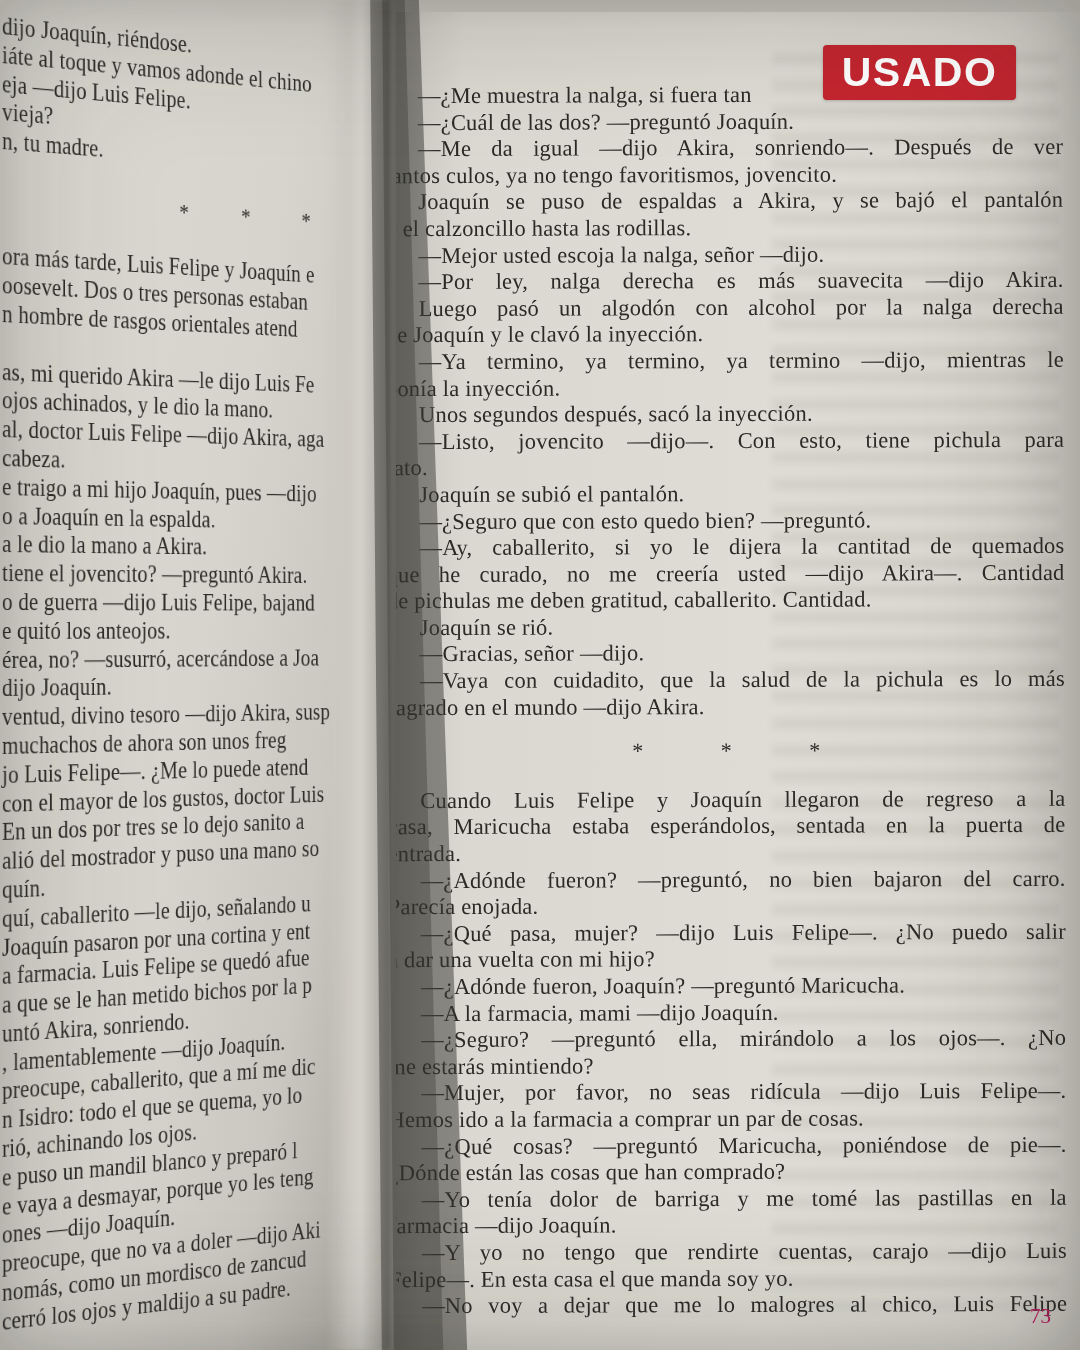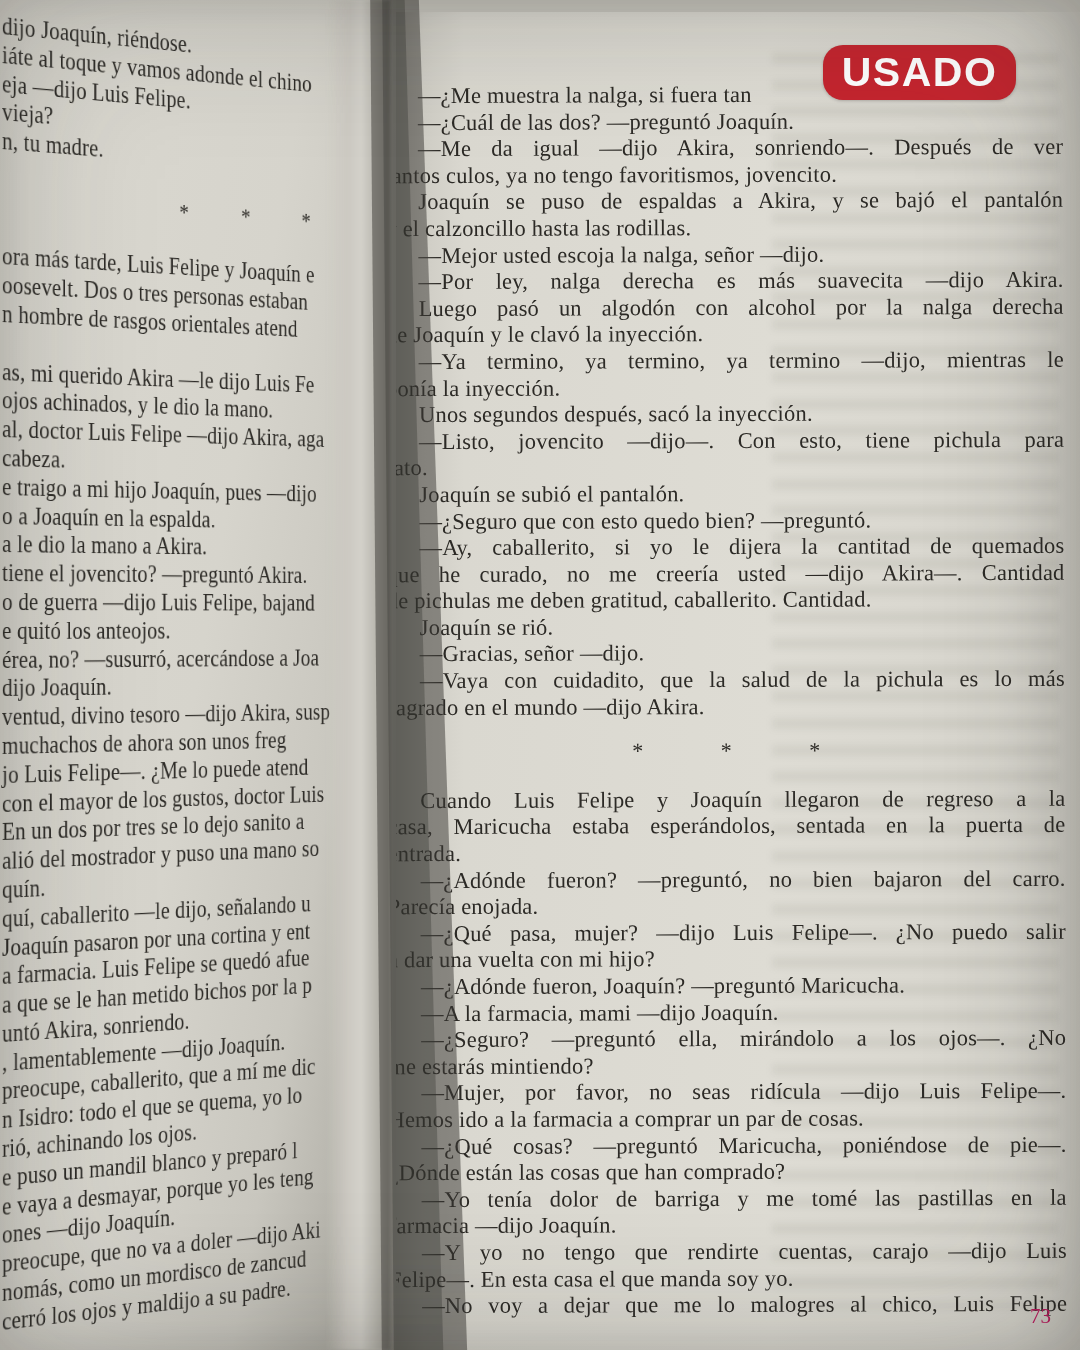--- a/index.html
+++ b/index.html
@@ -42,21 +42,21 @@
     background:rgba(58,56,52,.50);
     clip-path:polygon(34px 0px,82px 0px,132px 100%,46px 100%);
     filter:blur(10px);pointer-events:none;}
   .gutter-core{position:absolute;left:336px;top:-24px;width:170px;height:1398px;
     background:rgba(48,46,43,.32);
     clip-path:polygon(46px 0px,68px 0px,108px 100%,58px 100%);
     filter:blur(8px);pointer-events:none;}
 
   
   .badge{position:absolute;left:823px;top:45px;width:193px;height:55px;
-    background:var(--badge-bg,#c5252f);border-radius:20px;
+    background:var(--badge-bg,#c5252f);border-radius:4px;
     display:flex;align-items:center;justify-content:center;
     box-shadow:0 1px 3px rgba(40,30,30,.25);}
   .badge span{font-family:"Liberation Sans",sans-serif;font-weight:bold;font-size:41px;
     color:var(--badge-fg,#ffffff);letter-spacing:1.5px;line-height:1;}
 
   .vignette{position:absolute;inset:0;pointer-events:none;
     box-shadow:inset 0 0 150px rgba(35,33,30,.26),inset 0 0 40px rgba(35,33,30,.10);}
 </style>
 </head>
 <body>

